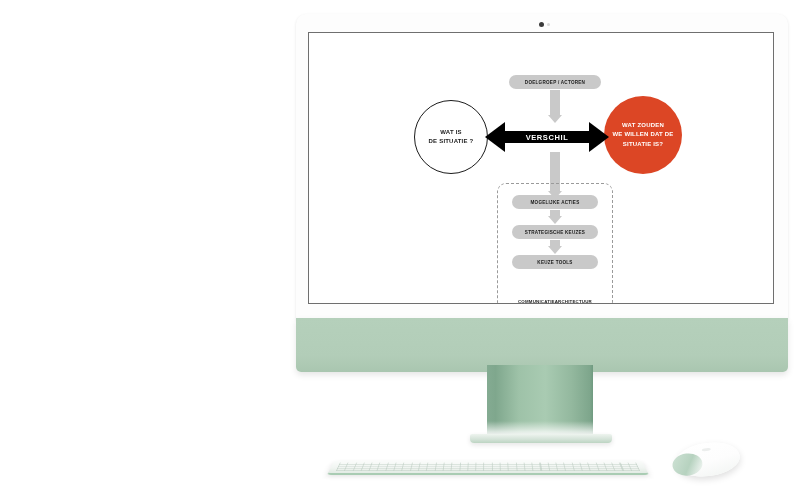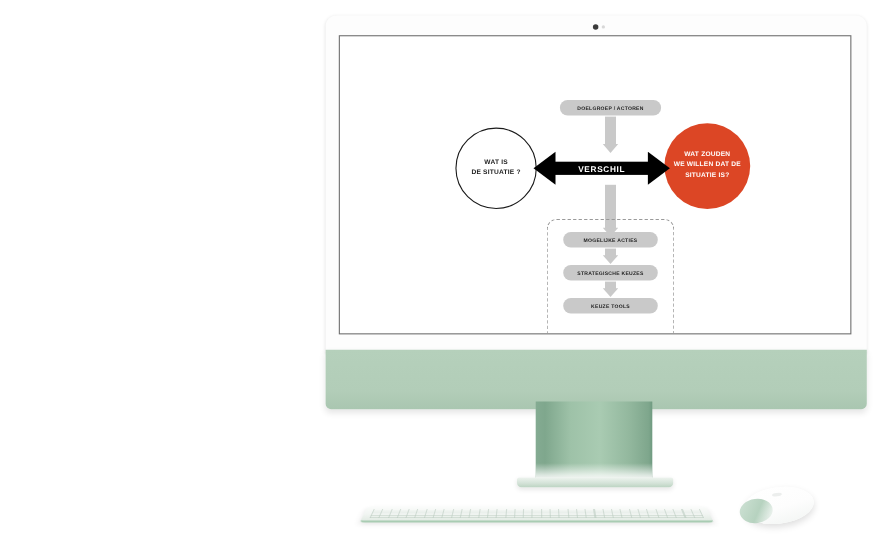--- a/index.html
+++ b/index.html
@@ -165,21 +165,21 @@
     width: 9px;
     height: 3px;
     border-radius: 50%;
     background: #eceeed;
   }
 
   
   #diagram {
     position: absolute;
     left: 0;
-    top: 16px;
+    top: 0;
     width: 466px;
     height: 272px;
   }
   .pill {
     position: absolute;
     background: #c9c9c9;
     border-radius: 9px;
     color: #1b1b1b;
     font-size: 4.6px;
     font-weight: bold;

